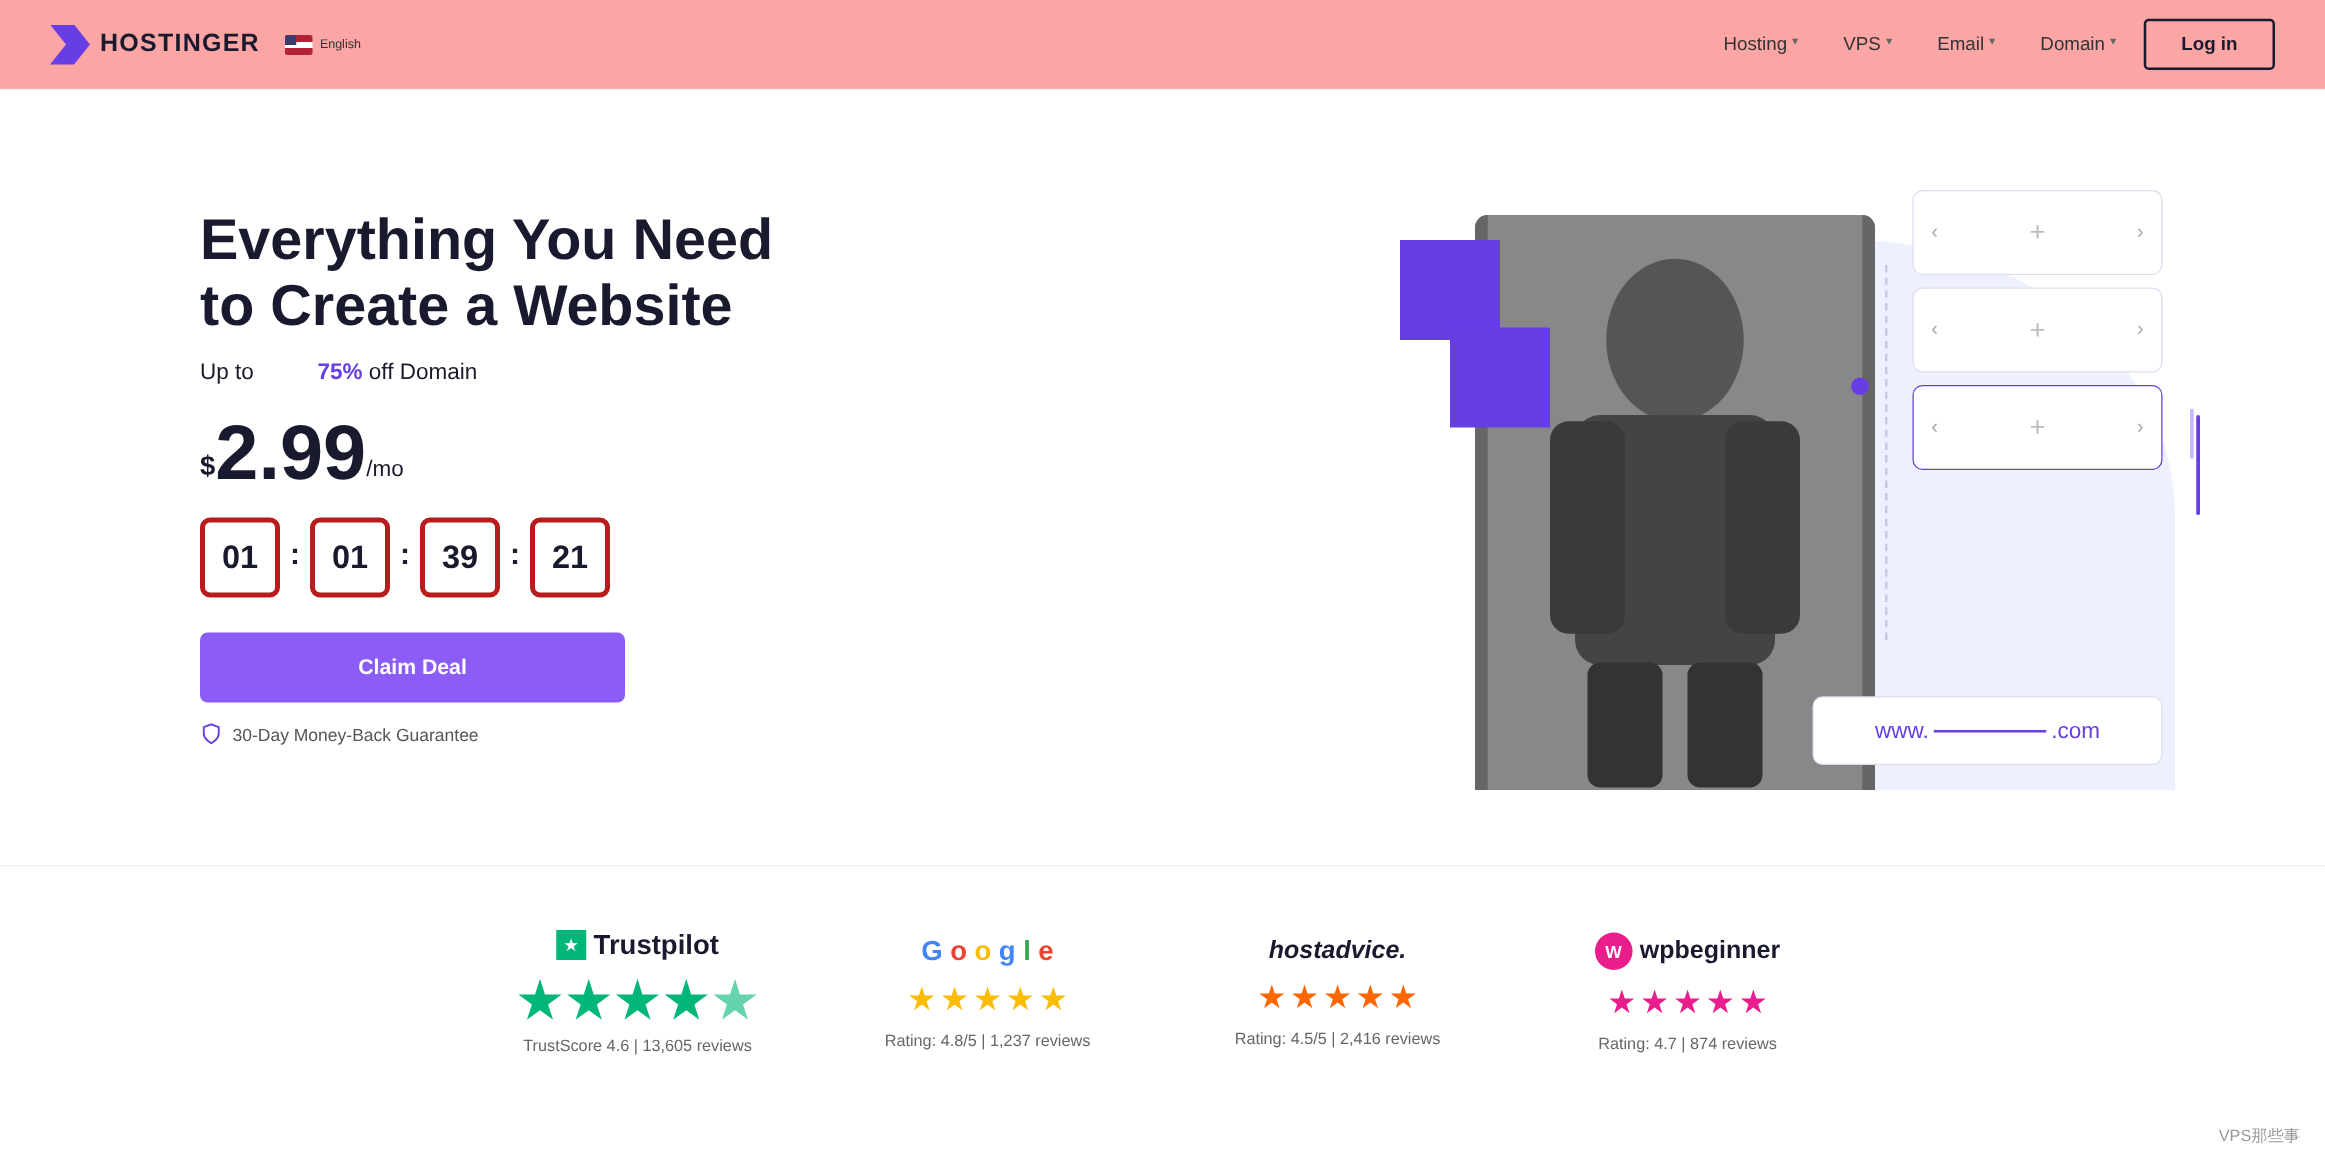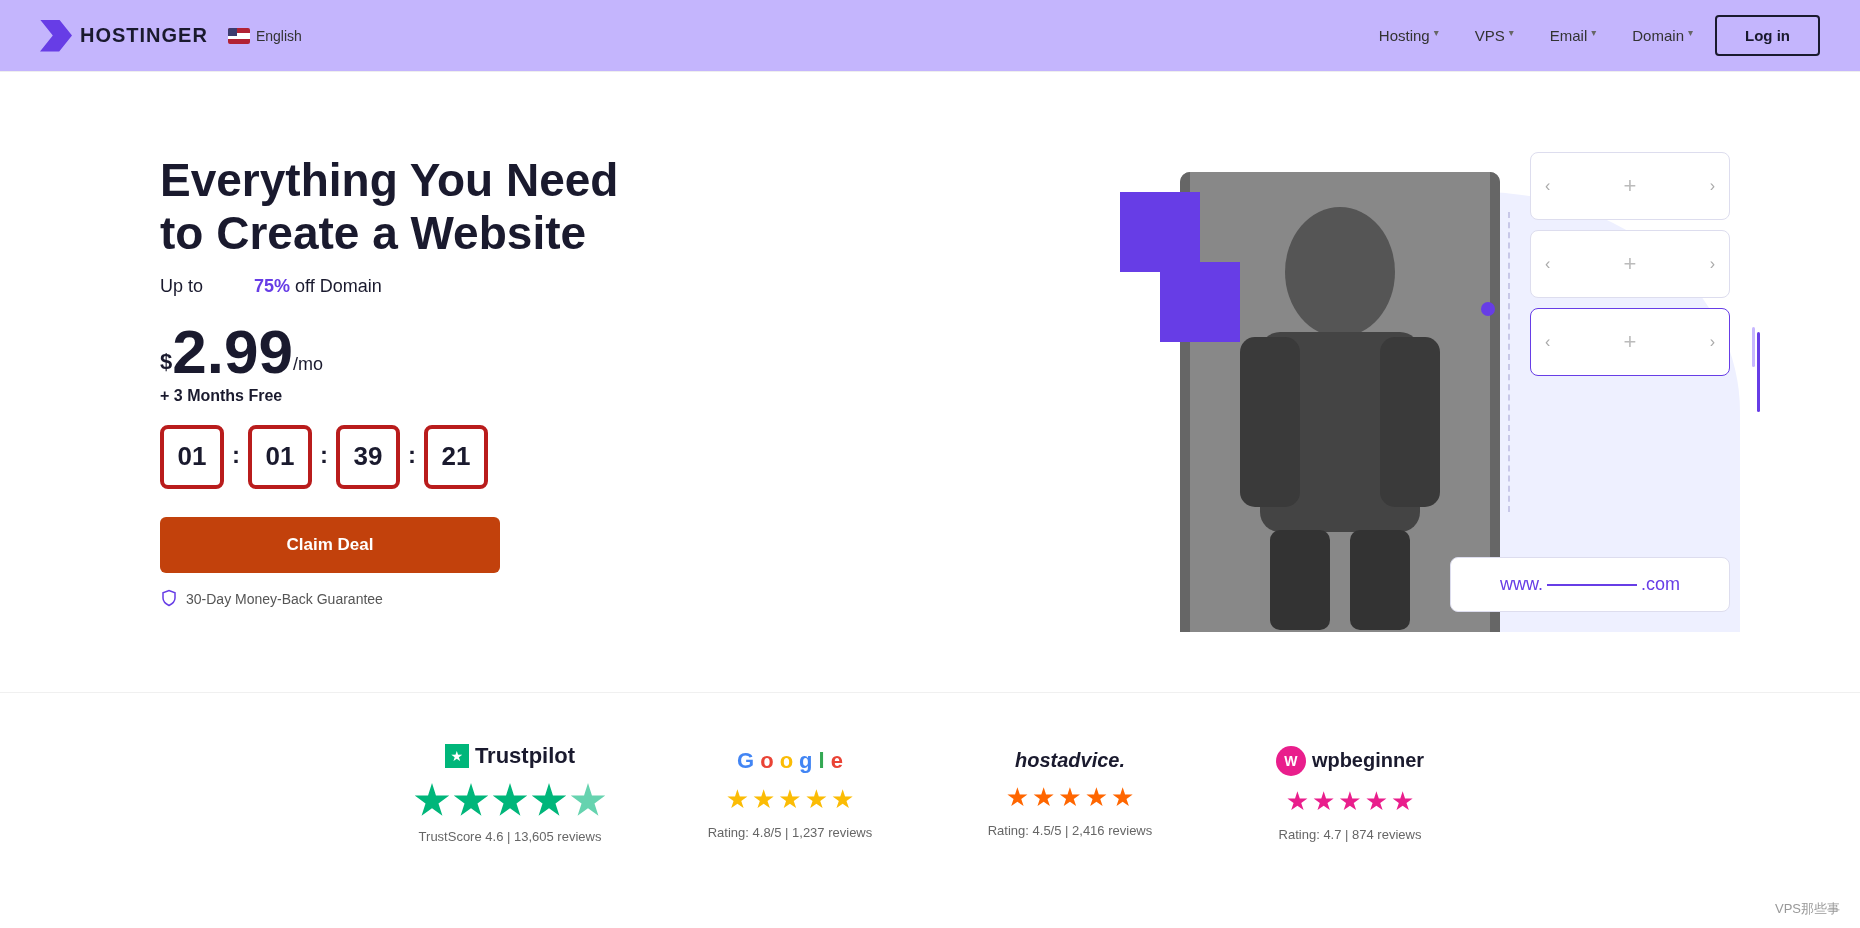--- a/index.html
+++ b/index.html
@@ -2,30 +2,30 @@
 <html><head>
   <meta charset="utf-8">
   <style>
     * { margin: 0; padding: 0; box-sizing: border-box; }
     body { font-family: -apple-system, BlinkMacSystemFont, 'Segoe UI', sans-serif; background: #fff; color: #1a1a2e; overflow-x: hidden; }
 
     
     .navbar {
       display: flex; align-items: center; justify-content: space-between;
       padding: 0 40px; height: 72px; border-bottom: 1px solid #eee;
-      position: sticky; top: 0; background: #c4b5fd; z-index: 100;
+      position: sticky; top: 0; background: #fca5a5; z-index: 100;
     }
     .navbar-left { display: flex; align-items: center; gap: 20px; }
     .logo { display: flex; align-items: center; gap: 8px; text-decoration: none; }
     .logo-icon {
       width: 32px; height: 32px; background: #673de6;
       clip-path: polygon(0 0, 60% 0, 100% 50%, 60% 100%, 0 100%, 40% 50%);
     }
     .logo-text { font-size: 20px; font-weight: 800; color: #1a1a2e; letter-spacing: 1px; text-transform: uppercase; }
-    .lang-btn { display: flex; align-items: center; gap: 6px; font-size: 14px; color: #333; cursor: pointer; background: none; border: none; }
+    .lang-btn { display: flex; align-items: center; gap: 6px; font-size: 10px; color: #333; cursor: pointer; background: none; border: none; }
     .flag { width: 22px; height: 16px; background: linear-gradient(to bottom, #b22234 33%, #fff 33%, #fff 66%, #b22234 66%); border-radius: 2px; position: relative; overflow: hidden; }
     .flag::before { content: ''; position: absolute; top: 0; left: 0; width: 40%; height: 50%; background: #3c3b6e; }
     .navbar-nav { display: flex; align-items: center; gap: 8px; }
     .nav-item { display: flex; gap: 4px; padding: 8px 14px; font-size: 15px; color: #333; cursor: pointer; text-decoration: none; border: none; background: none; }
     .nav-chevron { font-size: 10px; color: #666; }
     .login-btn {
       padding: 10px 28px; border: 2px solid #1a1a2e; border-radius: 4px;
       font-size: 15px; font-weight: 600; color: #1a1a2e; cursor: pointer;
       background: none; transition: all 0.2s;
     }
@@ -55,21 +55,21 @@
     .countdown-unit {
       width: 64px; height: 64px; border: 4px solid #b91c1c; border-radius: 8px;
       display: flex; align-items: center; justify-content: center;
       font-size: 26px; font-weight: 700; color: #1a1a2e;
     }
     .countdown-sep { font-size: 24px; font-weight: 700; color: #1a1a2e; margin-bottom: 4px; }
 
     
     .cta-btn {
       display: block; width: 100%; max-width: 340px; padding: 18px;
-      background: #c2410c; color: #fff; font-size: 17px; font-weight: 700;
+      background: #8b5cf6; color: #fff; font-size: 17px; font-weight: 700;
       border: none; border-radius: 6px; cursor: pointer; text-align: center;
       margin-bottom: 16px; transition: background 0.2s;
     }
     .guarantee { display: flex; align-items: center; gap: 8px; font-size: 14px; color: #555; }
 
     
     .hero-visual {
       flex: 0 0 580px; position: relative; height: 500px;
     }
     .hero-bg-circle {
@@ -223,21 +223,20 @@
     <h1 class="hero-title">Everything You Need to Create a Website</h1>
     <p class="hero-subtitle">
       <span>Up to </span><span style="color:#673de6; font-weight:700;margin-left:46px;">75%</span><span> off Domain</span>
     </p>
     <div class="price-block">
       <div class="price-main">
         <span class="price-dollar">$</span>
         <span class="price-big">2.99</span>
         <span class="price-per">/mo</span>
       </div>
-      <p class="price-extra">+ 3 Months Free</p>
     </div>
 
     <div class="countdown">
       <div class="countdown-unit">01</div>
       <span class="countdown-sep">:</span>
       <div class="countdown-unit">01</div>
       <span class="countdown-sep">:</span>
       <div class="countdown-unit">39</div>
       <span class="countdown-sep">:</span>
       <div class="countdown-unit">21</div>

